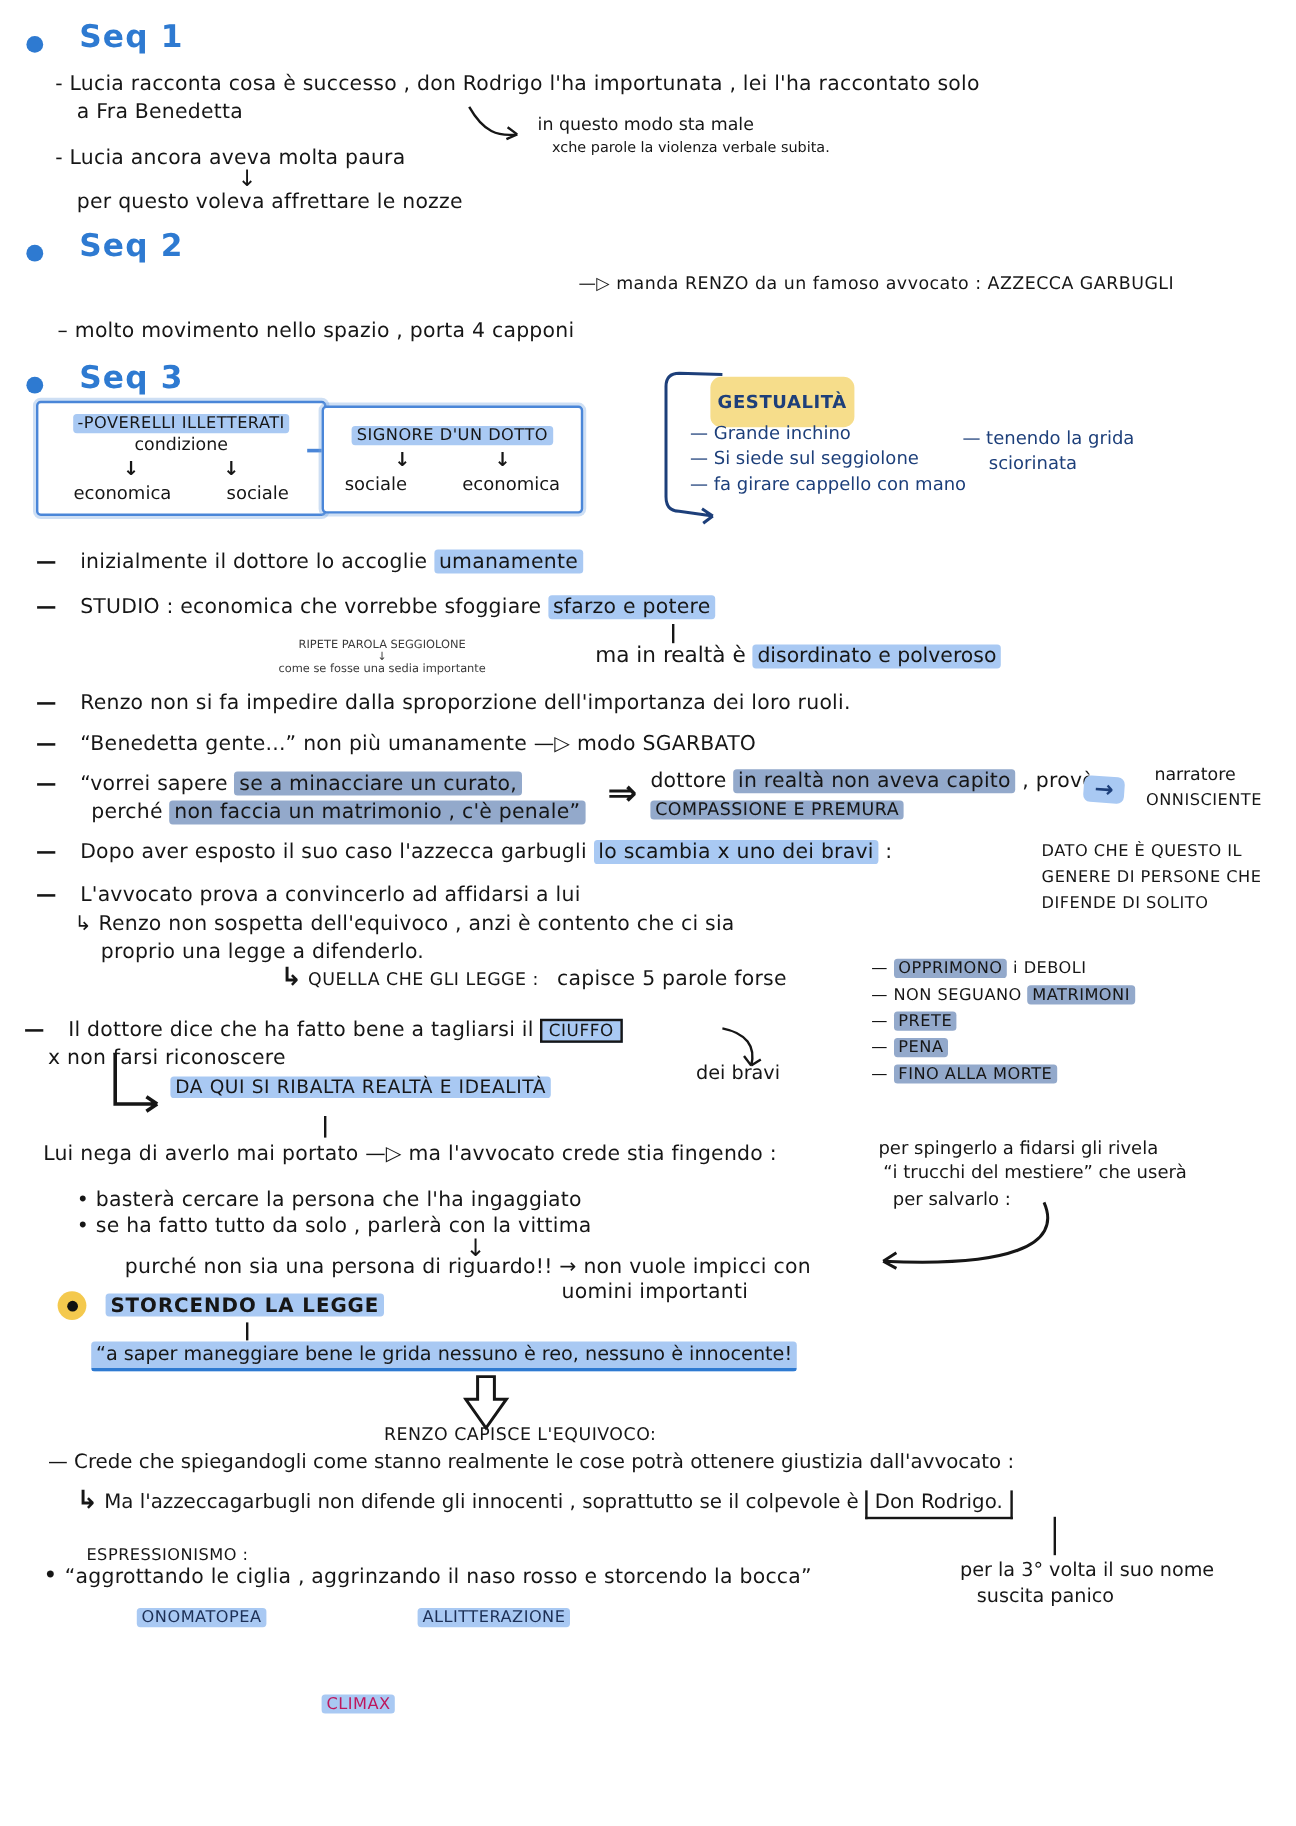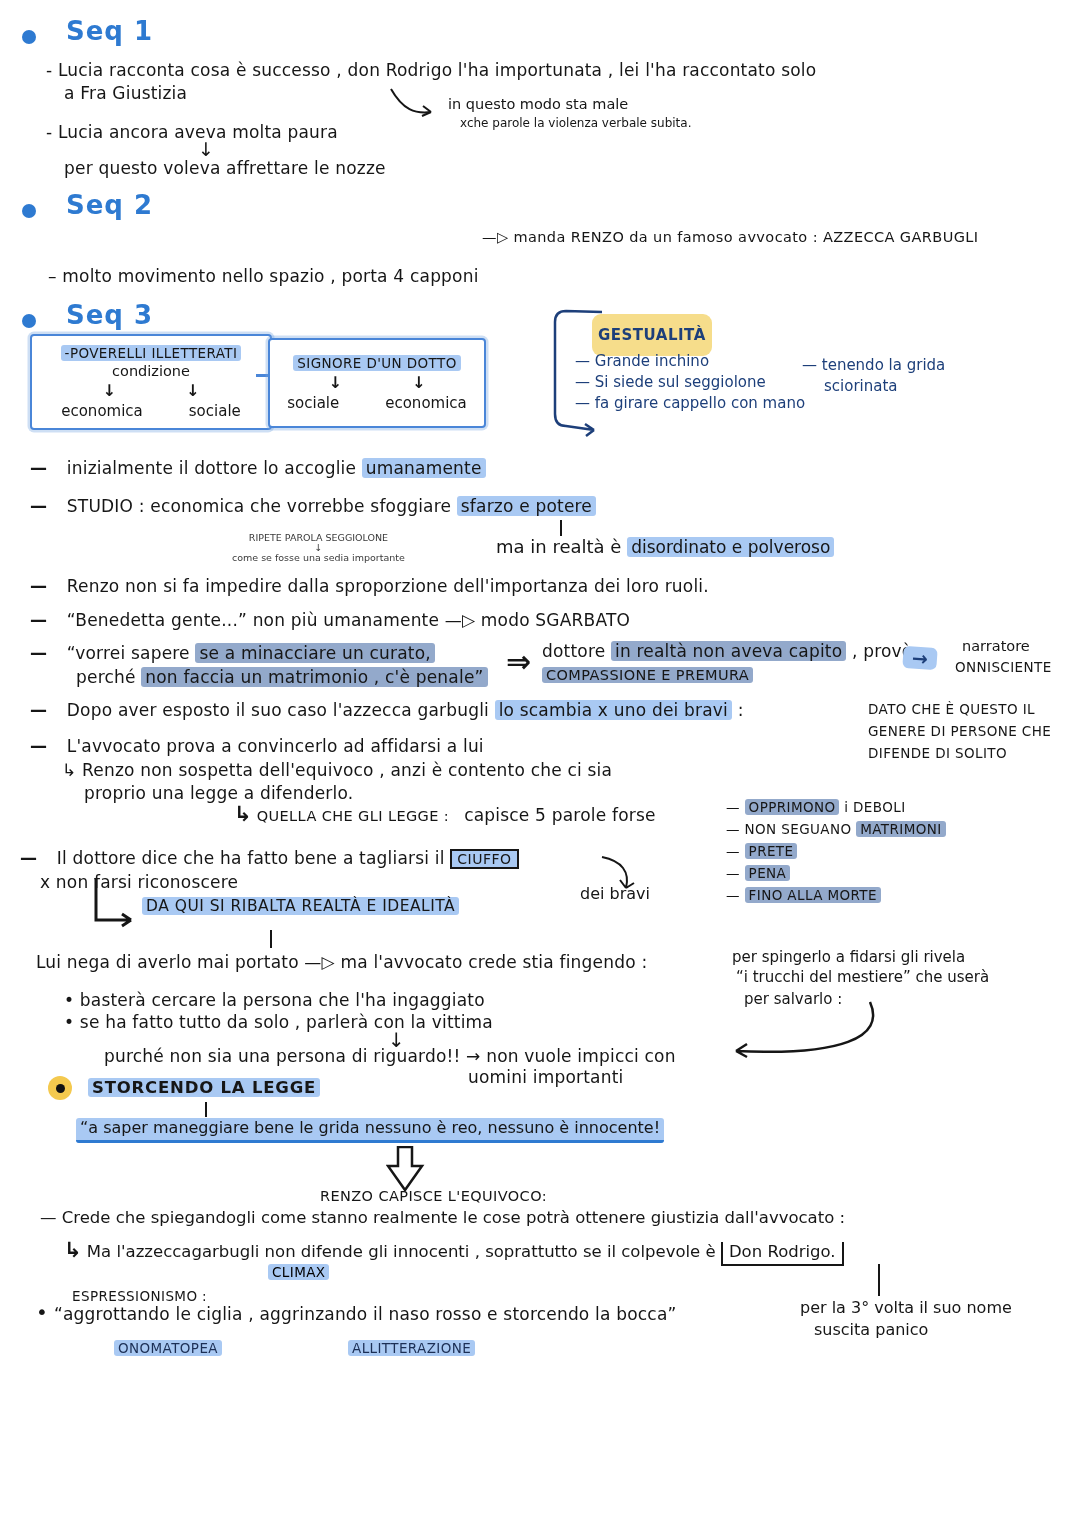--- a/index.html
+++ b/index.html
@@ -39,21 +39,21 @@
   .bdash{background:#a9c9f3;border-radius:4px;color:#1d3f7a;font-weight:bold;padding:0 3px;}
 </style>
 </head>
 <body>
 
 <div class="page">
 
   <span class="seq-bullet" style="left:22px;top:30px"></span>
   <div class="abs seq-title" style="left:44px;top:16px">Seq 1</div>
   <div class="abs t17" style="left:46px;top:60px">- Lucia racconta cosa è successo , don Rodrigo l'ha importunata , lei l'ha raccontato solo</div>
-  <div class="abs t17" style="left:64px;top:83px">a Fra Giustizia</div>
+  <div class="abs t17" style="left:64px;top:83px">a Fra Benedetta</div>
   <svg class="abs" style="left:385px;top:86px" width="58" height="34">
     <path d="M6,3 C18,24 30,28 46,26" fill="none" stroke="#161616" stroke-width="2"></path>
     <path d="M46,26 l-8,-6 M46,26 l-9,4" fill="none" stroke="#161616" stroke-width="2"></path>
   </svg>
   <div class="abs t14" style="left:448px;top:96px">in questo modo sta male</div>
   <div class="abs t12" style="left:460px;top:116px">xche parole la violenza verbale subita.</div>
   <div class="abs t17" style="left:46px;top:122px">- Lucia ancora aveva molta paura</div>
   <div class="abs" style="left:198px;top:138px;font-size:19px">↓</div>
   <div class="abs t17" style="left:64px;top:158px">per questo voleva affrettare le nozze</div>
 
@@ -246,17 +246,17 @@
     <span class="ubox">Don Rodrigo.</span>
   </div>
   <div class="vline" style="left:878px;top:1264px;height:32px"></div>
 
   <div class="abs caps" style="left:72px;top:1288px">ESPRESSIONISMO :</div>
   <div class="abs" style="left:36px;top:1300px;font-size:20px">•</div>
   <div class="abs t17" style="left:54px;top:1304px">“aggrottando le ciglia , aggrinzando il naso rosso e storcendo la bocca”</div>
   <div class="abs t16" style="left:800px;top:1298px">per la 3° volta il suo nome</div>
   <div class="abs t16" style="left:814px;top:1320px">suscita panico</div>
   <div class="abs caps hl" style="left:114px;top:1340px;color:#1c2f55">ONOMATOPEA</div>
-  <div class="abs caps hl" style="left:268px;top:1264px;color:#000000">CLIMAX</div>
+  <div class="abs caps hl" style="left:268px;top:1412px;color:#be185d">CLIMAX</div>
   <div class="abs caps hl" style="left:348px;top:1340px;color:#1c2f55">ALLITTERAZIONE</div>
 
 
 </div>
 
 </body></html>

